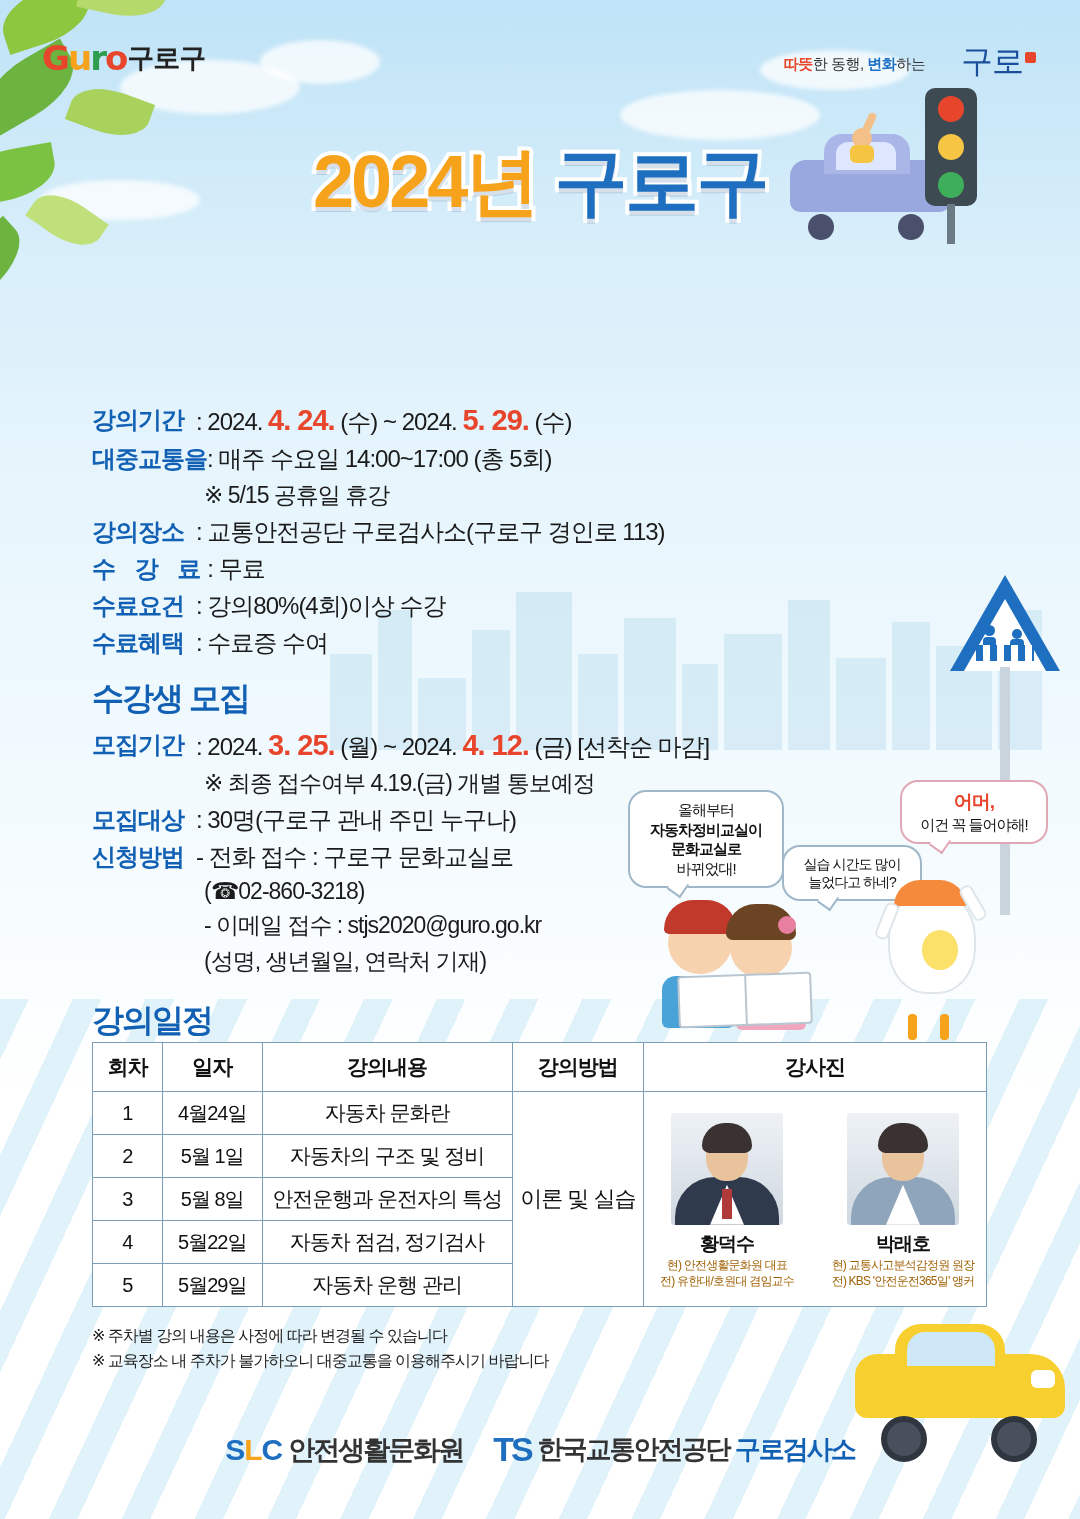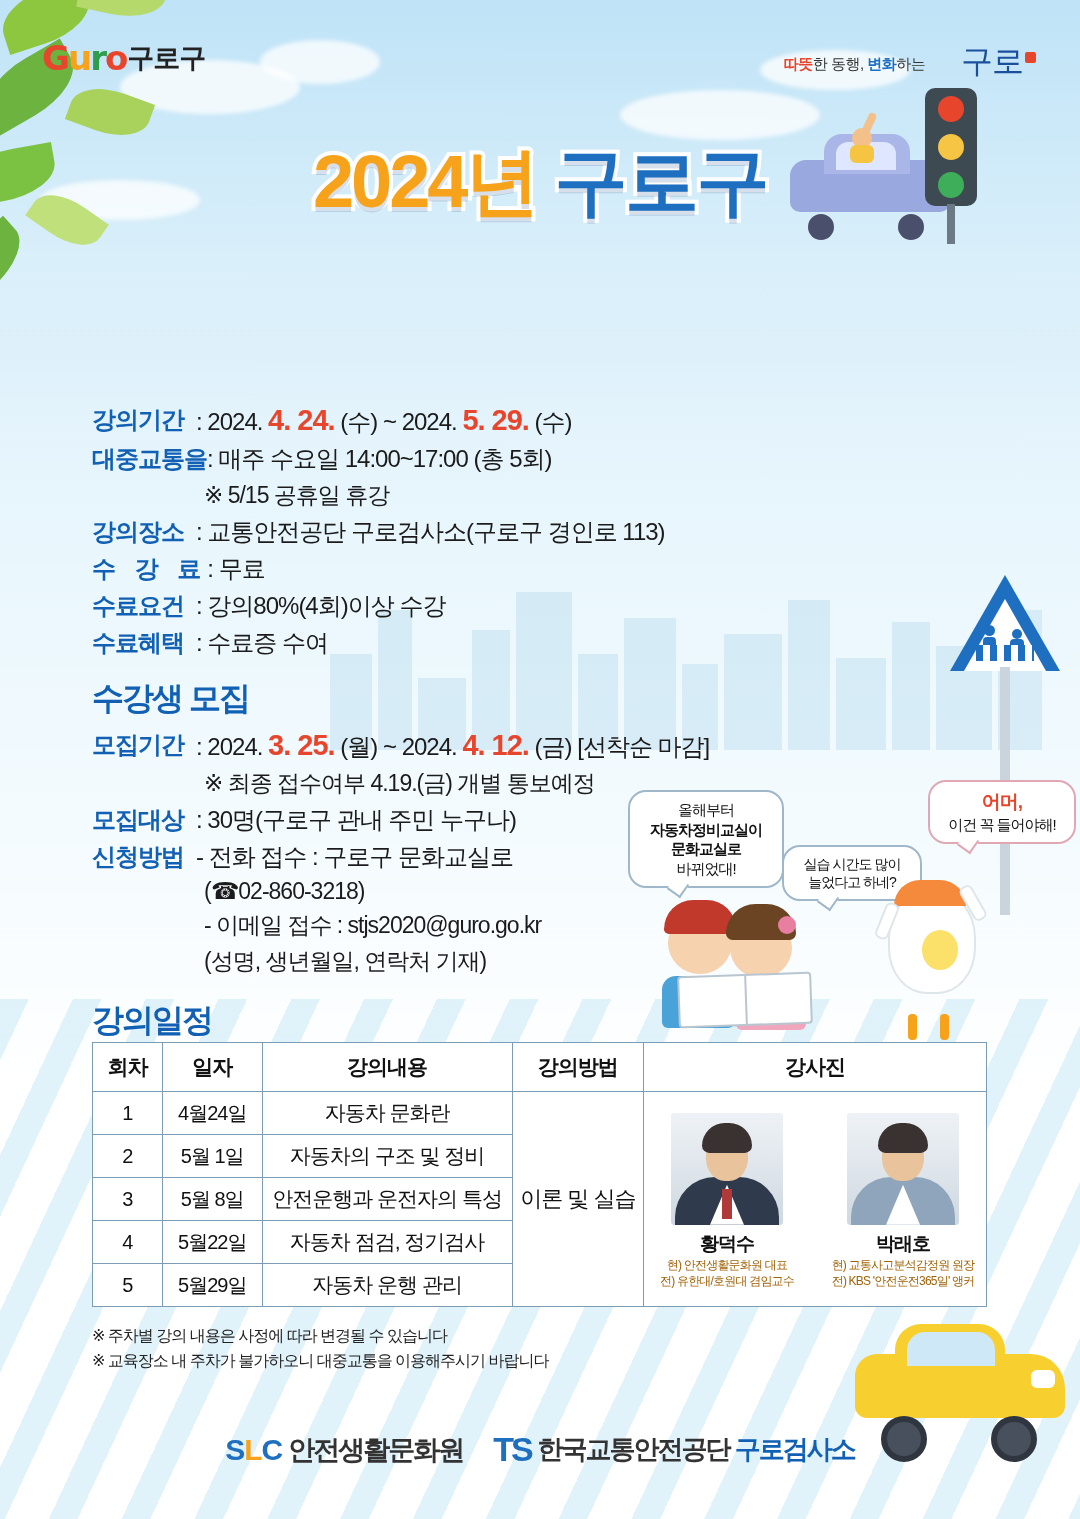--- a/index.html
+++ b/index.html
@@ -134,21 +134,21 @@
   .zebra{position:absolute;left:26px;top:70px;width:58px;height:16px;background:repeating-linear-gradient(90deg,#1f6fc0 0 7px,#fff 7px 14px);}
   .kid{position:absolute;background:#1f6fc0;border-radius:3px;}
   .sign-pole{position:absolute;left:50px;top:92px;width:10px;height:248px;background:#c9d4dc;}
 
   .bubble{position:absolute;background:#fff;border:2px solid #9fb7c9;border-radius:18px;padding:8px 12px;font-size:15px;color:#111;letter-spacing:-1px;line-height:1.3;text-align:center;}
   .bubble:after{content:"";position:absolute;width:14px;height:14px;background:#fff;border-right:2px solid #9fb7c9;border-bottom:2px solid #9fb7c9;transform:rotate(35deg);}
   .b-a{left:628px;top:790px;width:128px;}
   .b-a:after{left:40px;bottom:-9px;}
   .b-b{left:782px;top:845px;width:112px;font-size:14px;}
   .b-b:after{left:36px;bottom:-9px;}
-  .b-c{left:928px;top:780px;width:120px;border-color:#e0a8b4;}
+  .b-c{left:900px;top:780px;width:120px;border-color:#e0a8b4;}
   .b-c:after{left:30px;bottom:-9px;border-color:#e0a8b4;}
   .b-c .r{color:#e8462c;font-weight:bold;}
 
   .kids{position:absolute;left:660px;top:890px;width:170px;height:150px;}
   .kid-h{position:absolute;border-radius:50%;}
   .book{position:absolute;left:18px;top:84px;width:130px;height:48px;background:#fff;border:2px solid #b9c6d0;border-radius:4px;transform:rotate(-2deg);}
   .book:after{content:"";position:absolute;left:50%;top:0;width:2px;height:100%;background:#b9c6d0;}
 
   .chick{position:absolute;left:880px;top:880px;width:110px;height:160px;}
   .chick-b{position:absolute;left:8px;top:10px;width:84px;height:100px;background:#fff;border:2px solid #dfe6ea;border-radius:46% 46% 44% 44%;}

